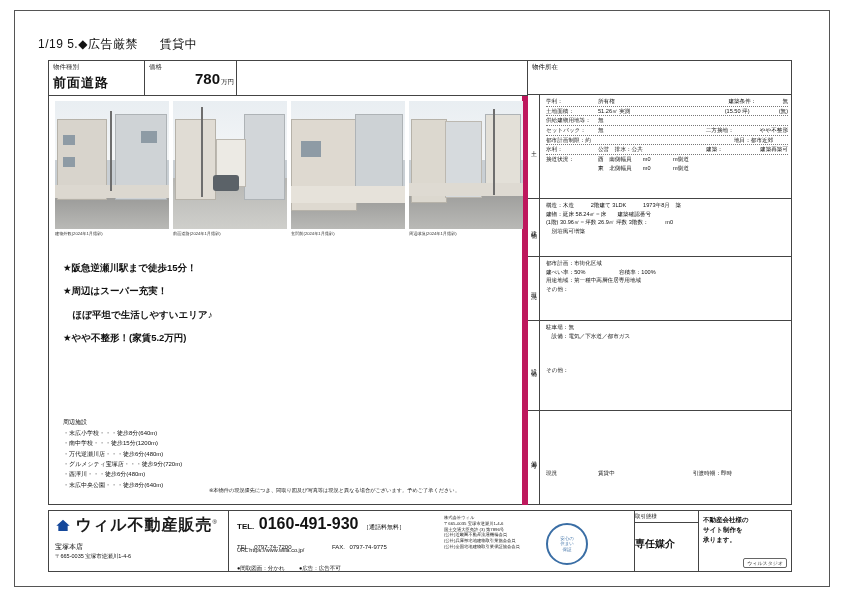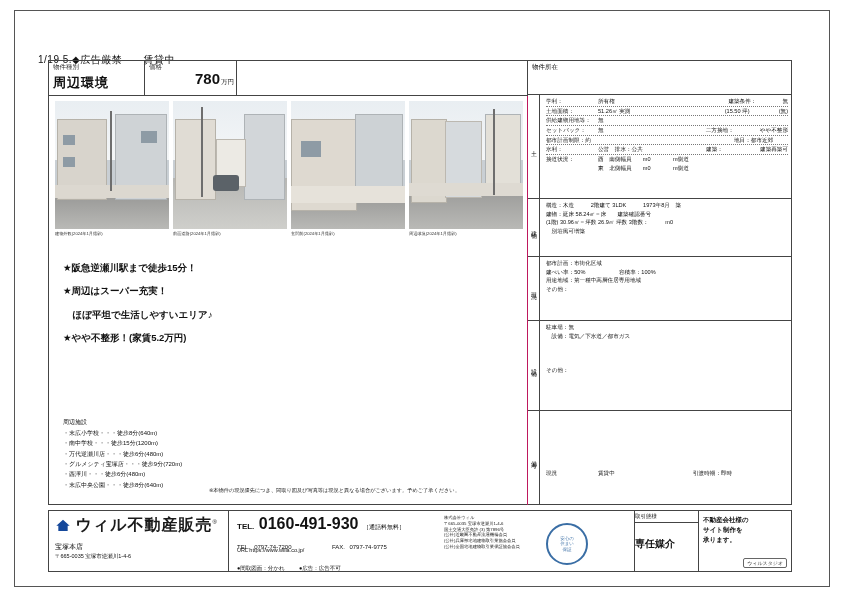--- a/index.html
+++ b/index.html
@@ -11,21 +11,21 @@
     position:relative;
     overflow:hidden;
   }
   .page{position:absolute;inset:0;}
   
   .page-border{
     position:absolute;left:14px;top:10px;width:814px;height:575px;
     border:1px solid #555;
   }
   .hdr{
-    position:absolute;left:38px;top:53px;font-size:10px;letter-spacing:.5px;
+    position:absolute;left:38px;top:36px;font-size:12px;letter-spacing:.5px;
     white-space:nowrap;
   }
   .hdr .hdr2{margin-left:18px;}
   
   .main{
     position:absolute;left:48px;top:60px;width:744px;height:445px;
     border:1px solid #444;box-sizing:border-box;
   }
   .row-top{
     position:absolute;left:0;top:0;width:479px;height:35px;
@@ -37,21 +37,21 @@
   .cellC{flex:1;box-sizing:border-box;padding:2px 6px;display:flex;align-items:center;}
   .lbl{font-size:6.5px;color:#333;}
   .val-big{font-size:13px;font-weight:bold;letter-spacing:1px;margin-top:2px;}
   .price{position:absolute;right:16px;top:9px;font-size:15px;font-weight:bold;}
   .price-unit{position:absolute;right:2px;top:17px;font-size:6.5px;}
   .route{font-size:10px;font-weight:bold;letter-spacing:.3px;}
 
   
   .left-area{
     position:absolute;left:0;top:35px;width:479px;height:409px;
-    border-right:1px solid #be185d;box-sizing:border-box;
+    border-right:6px solid #be185d;box-sizing:border-box;
   }
   .photos{position:absolute;left:6px;top:5px;width:466px;height:145px;display:flex;gap:4px;}
   .photo-wrap{width:114px;}
   .photo{width:114px;height:128px;position:relative;overflow:hidden;background:#c9cfd4;}
   .cap{font-size:4.4px;color:#333;margin-top:2px;line-height:1.2;transform:scale(.95);transform-origin:left top;}
   
   .sky{position:absolute;left:0;top:0;right:0;height:46%;background:linear-gradient(#e9eef2,#f4f6f7);}
   .ground{position:absolute;left:0;bottom:0;right:0;height:26%;background:linear-gradient(#9a9a98,#b9b9b6);}
   .bldgL{position:absolute;left:2px;top:14%;width:42%;height:62%;background:#d8d4cc;border:1px solid #b6b2a9;}
   .bldgR{position:absolute;right:2px;top:10%;width:44%;height:66%;background:#cfd3d6;border:1px solid #aeb3b6;}
@@ -126,21 +126,21 @@
   <div class="hdr">
     <span>1/19  5.◆広告厳禁</span>
     <span class="hdr2">賃貸中</span>
   </div>
 
   <div class="main">
 
     <div class="row-top">
       <div class="cellA">
         <div class="lbl">物件種別</div>
-        <div class="val-big">周辺環境</div>
+        <div class="val-big">前面道路</div>
       </div>
       <div class="cellB">
         <div class="lbl">価格</div>
         <div class="price">780</div>
         <div class="price-unit">万円</div>
       </div>
     </div>
 
     <div class="left-area">
 

